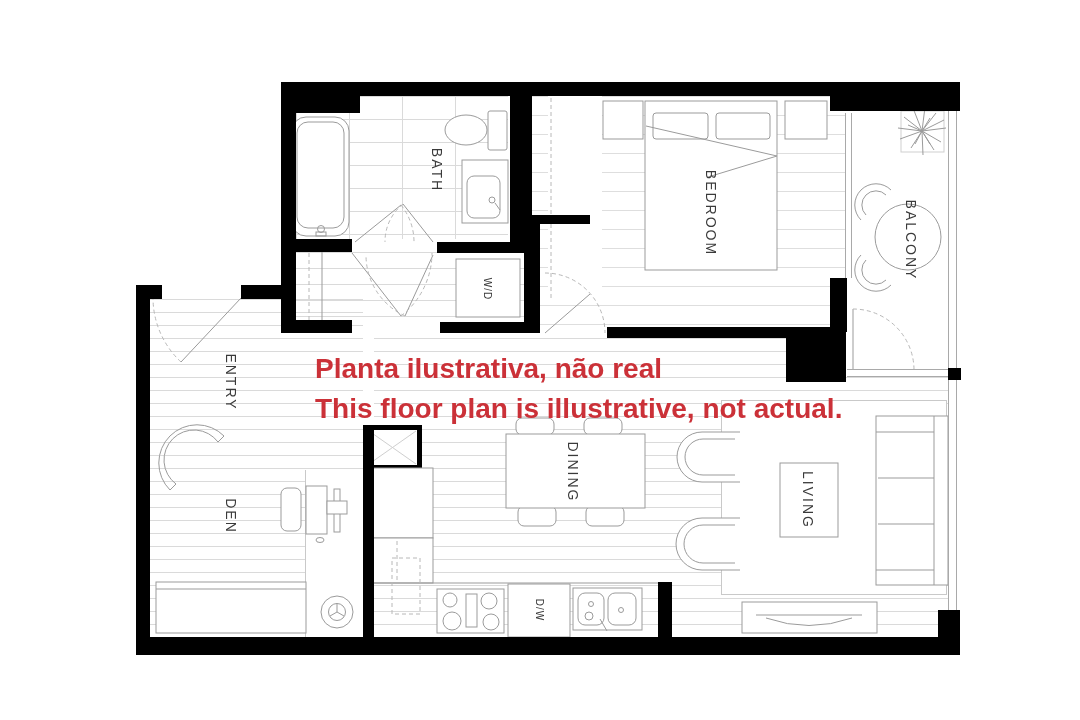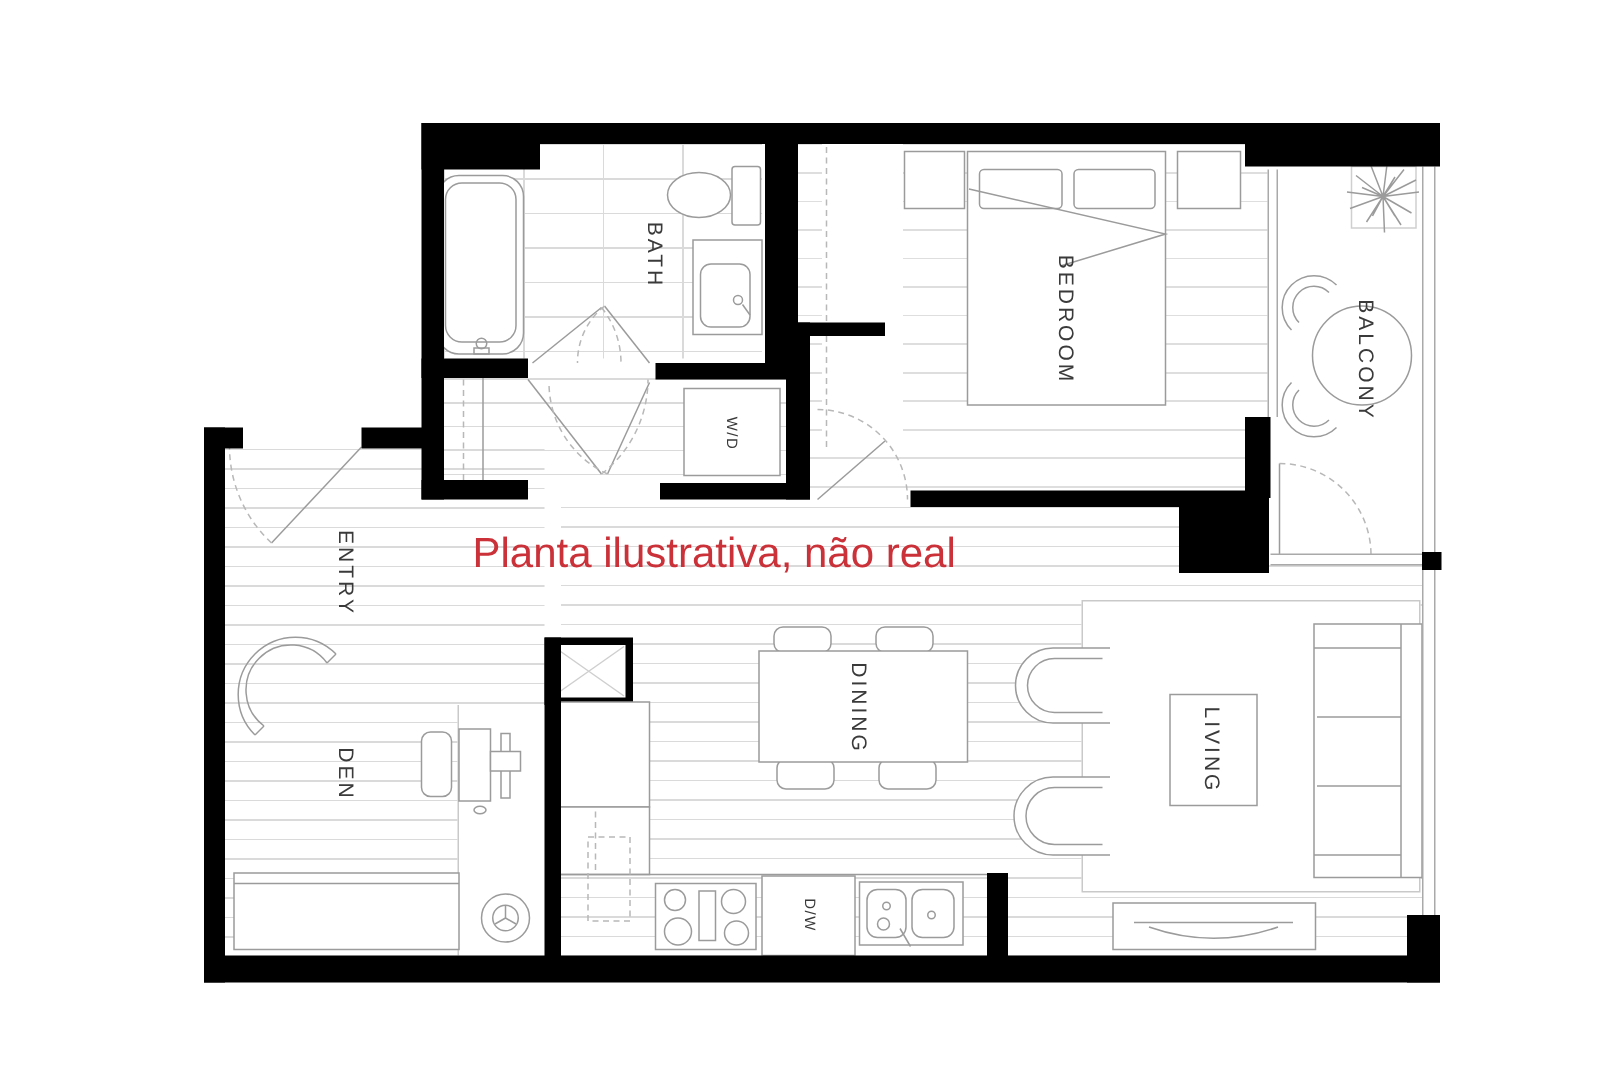--- a/index.html
+++ b/index.html
@@ -22,21 +22,21 @@
   svg.overlay *{stroke:#9b9b9b;fill:none;stroke-width:1;}
   svg.overlay .wfill{fill:#fff;}
   svg.overlay .dash{stroke:#b8b8b8;stroke-dasharray:4 3;}
   svg.overlay .lt{stroke:#cfcfcf;}
   svg.overlay .blk{fill:#000;stroke:none;}
   svg.overlay .wsolid{fill:#fff;stroke:none;}
   .rlabel{position:absolute;writing-mode:vertical-rl;color:#3a3a3a;font-size:14px;
           letter-spacing:2px;white-space:nowrap;transform:translate(-50%,-50%);}
   .rlabel.small{font-size:10px;letter-spacing:1px;}
   .disclaimer{position:absolute;left:315px;top:349px;font-size:28px;line-height:40px;
-              font-weight:400;}
+              font-weight:700;}
 </style>
 </head>
 <body>
 
 <div class="plan">
 
   <div class="floor gridbath" style="left:296px;top:96px;width:212px;height:143px;"></div>
   <div class="floor lines16" style="left:296px;top:252px;width:237px;height:68px;"></div>
   <div class="floor lines19" style="left:530px;top:96px;width:315px;height:231px;"></div>
   <div class="floor white lines13" style="left:548px;top:96px;width:54px;height:206px;background-color:#fff;"></div>
@@ -242,15 +242,16 @@
   <div class="rlabel" style="left:911px;top:240px;">BALCONY</div>
   <div class="rlabel" style="left:231px;top:382px;">ENTRY</div>
   <div class="rlabel" style="left:231px;top:516px;">DEN</div>
   <div class="rlabel" style="left:573px;top:472px;">DINING</div>
   <div class="rlabel" style="left:808px;top:500px;">LIVING</div>
   <div class="rlabel small" style="left:487px;top:289px;">W/D</div>
   <div class="rlabel small" style="left:539px;top:610px;">D/W</div>
 
   <div class="disclaimer" style="color:#cb3138;">
     <div>Planta ilustrativa, não real</div>
+    <div>This floor plan is illustrative, not actual.</div>
   </div>
 
 </div>
 
 </body></html>

